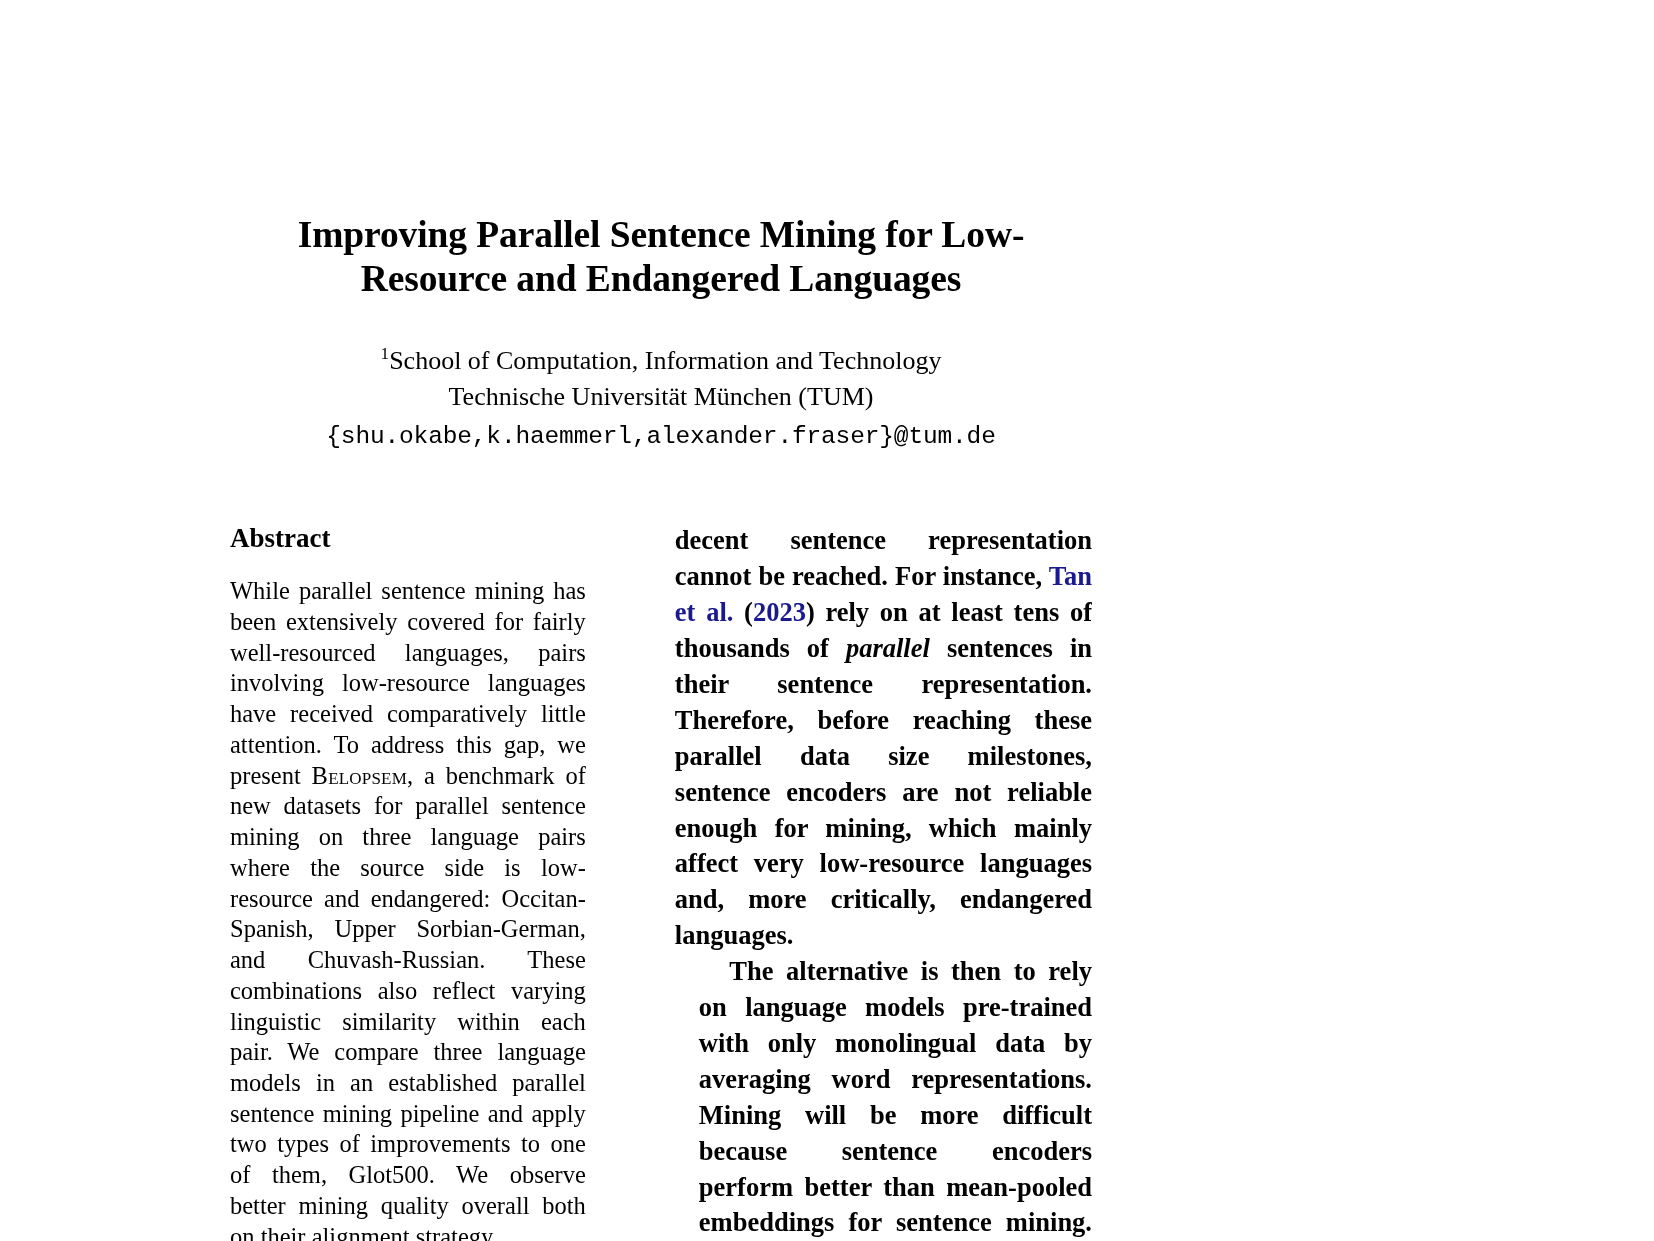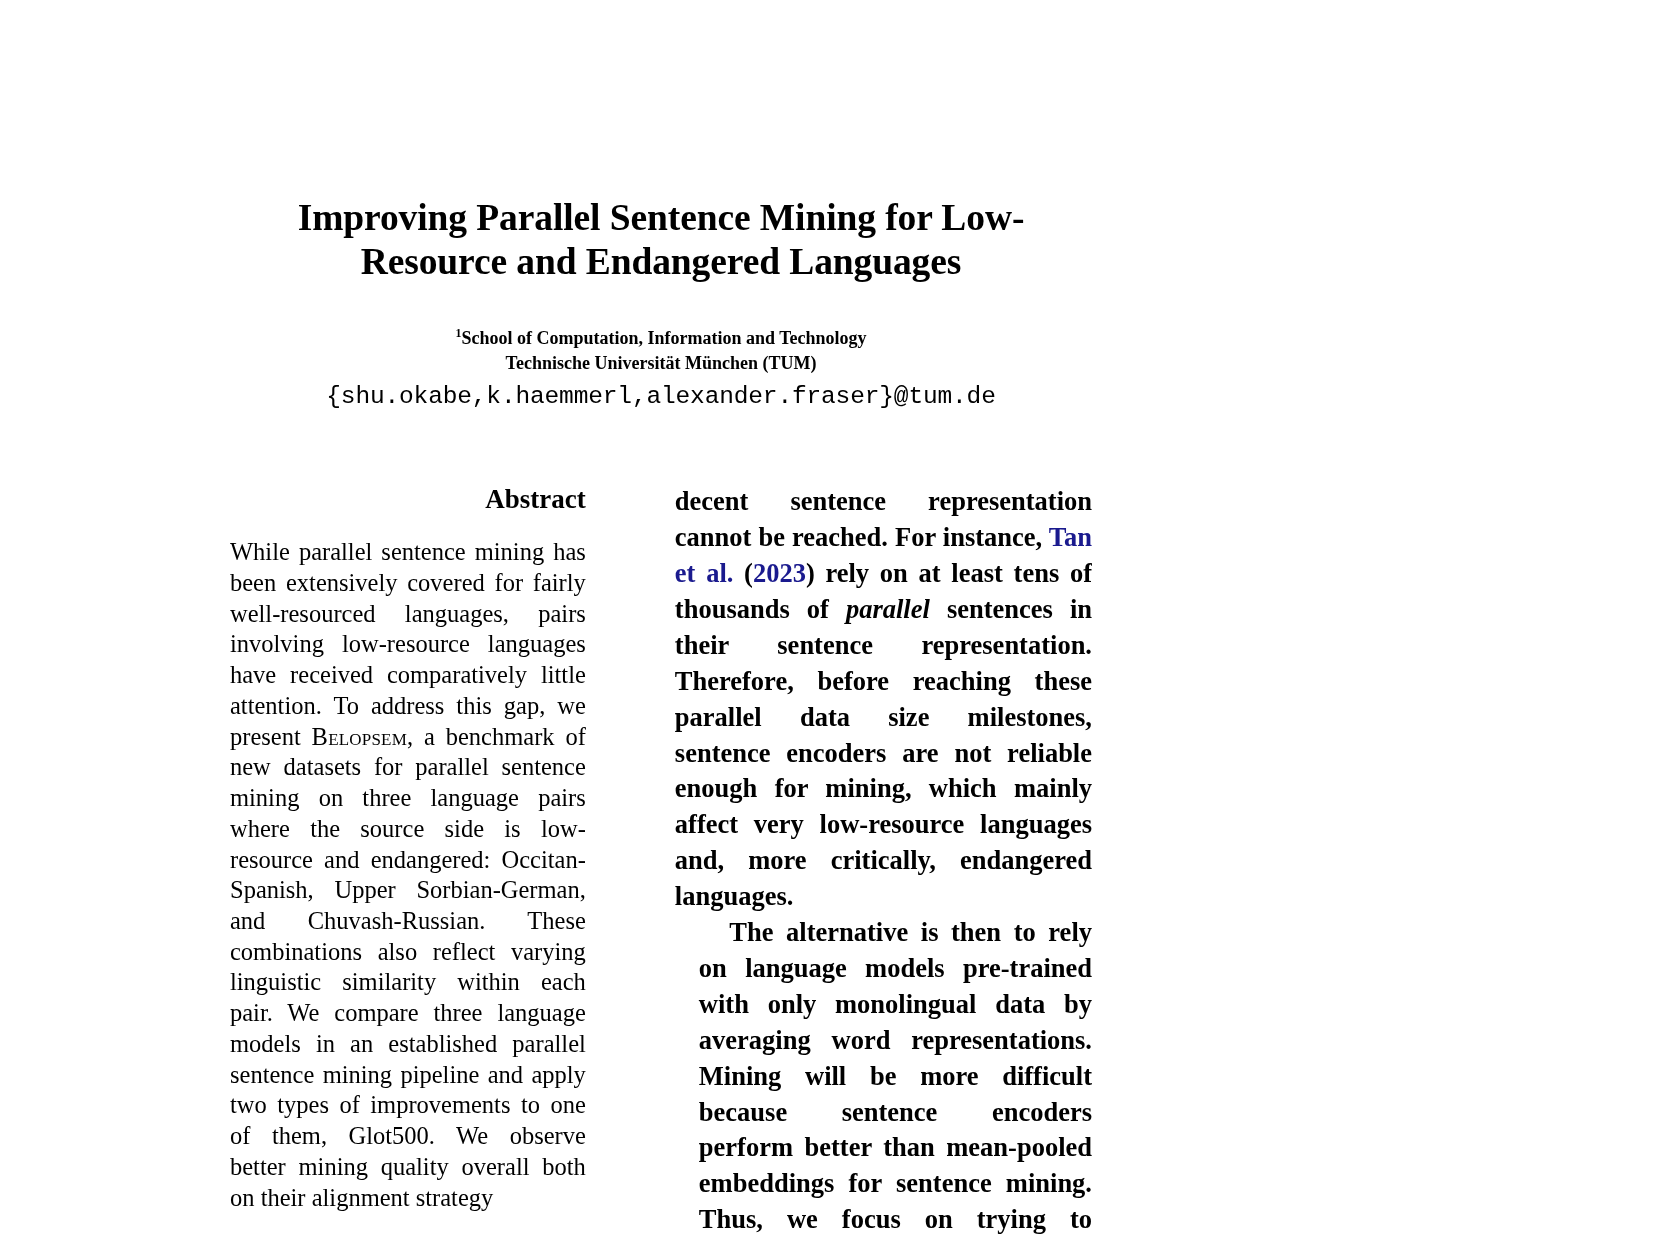--- a/index.html
+++ b/index.html
@@ -14,21 +14,21 @@
     font-family: "Liberation Serif", "DejaVu Serif", serif;
     color: #000000;
     -webkit-font-smoothing: antialiased;
   }
 
   .page {
     position: relative;
     width: 1322px;
     height: 1241px;
     box-sizing: border-box;
-    padding: 0 230px;
+    padding: 17px 230px;
   }
 
   
   .title-block {
     padding-top: 196px;
     text-align: center;
   }
   .paper-title {
     font-size: 37.5px;
     font-weight: bold;
@@ -52,23 +52,23 @@
   .author-sep {
     font-weight: bold;
     padding: 0 9px;
   }
   sup {
     font-size: 0.63em;
     vertical-align: super;
     line-height: 0;
   }
   .affil-line {
-    font-size: 18px;
+    font-size: 26px;
     line-height: 1.38;
-    font-weight: bold;
+    font-weight: normal;
   }
   .affil-line sup {
     font-size: 0.66em;
   }
   .email-line {
     font-family: Liberation Mono, monospace;
     font-size: 24.5px;
     line-height: 1.5;
     margin-top: 4px;
     letter-spacing: -0.15px;
@@ -84,21 +84,21 @@
     width: 493px;
     box-sizing: border-box;
   }
   .col-left { padding-right: 0; }
   .col-gap { width: 89px; flex: none; }
   .col-right { width: 578px; font-weight: bold; }
 
   .abstract-heading {
     font-size: 27px;
     font-weight: bold;
-    text-align: right;
+    text-align: left;
     margin: 0 0 22px 0;
   }
 
   .abstract-body {
     font-size: 24.5px;
     line-height: 1.255;
     text-align: justify;
     text-justify: inter-word;
     hyphens: none;
     margin: 0;

